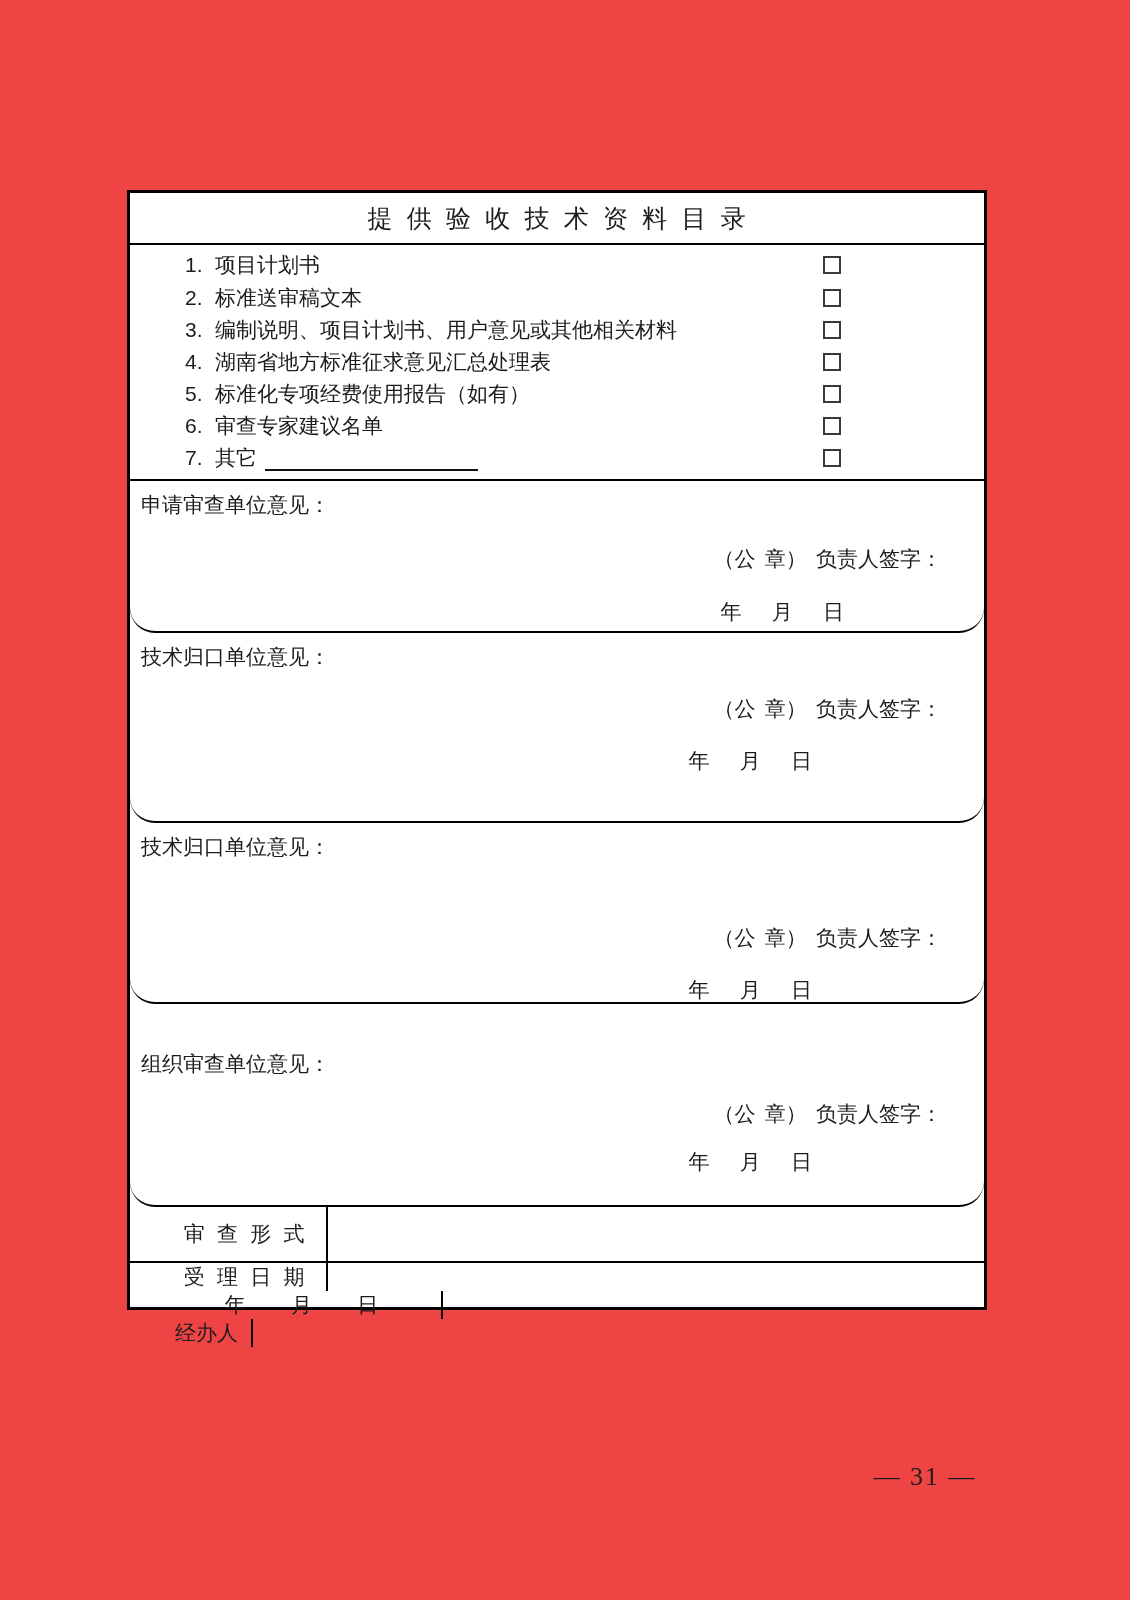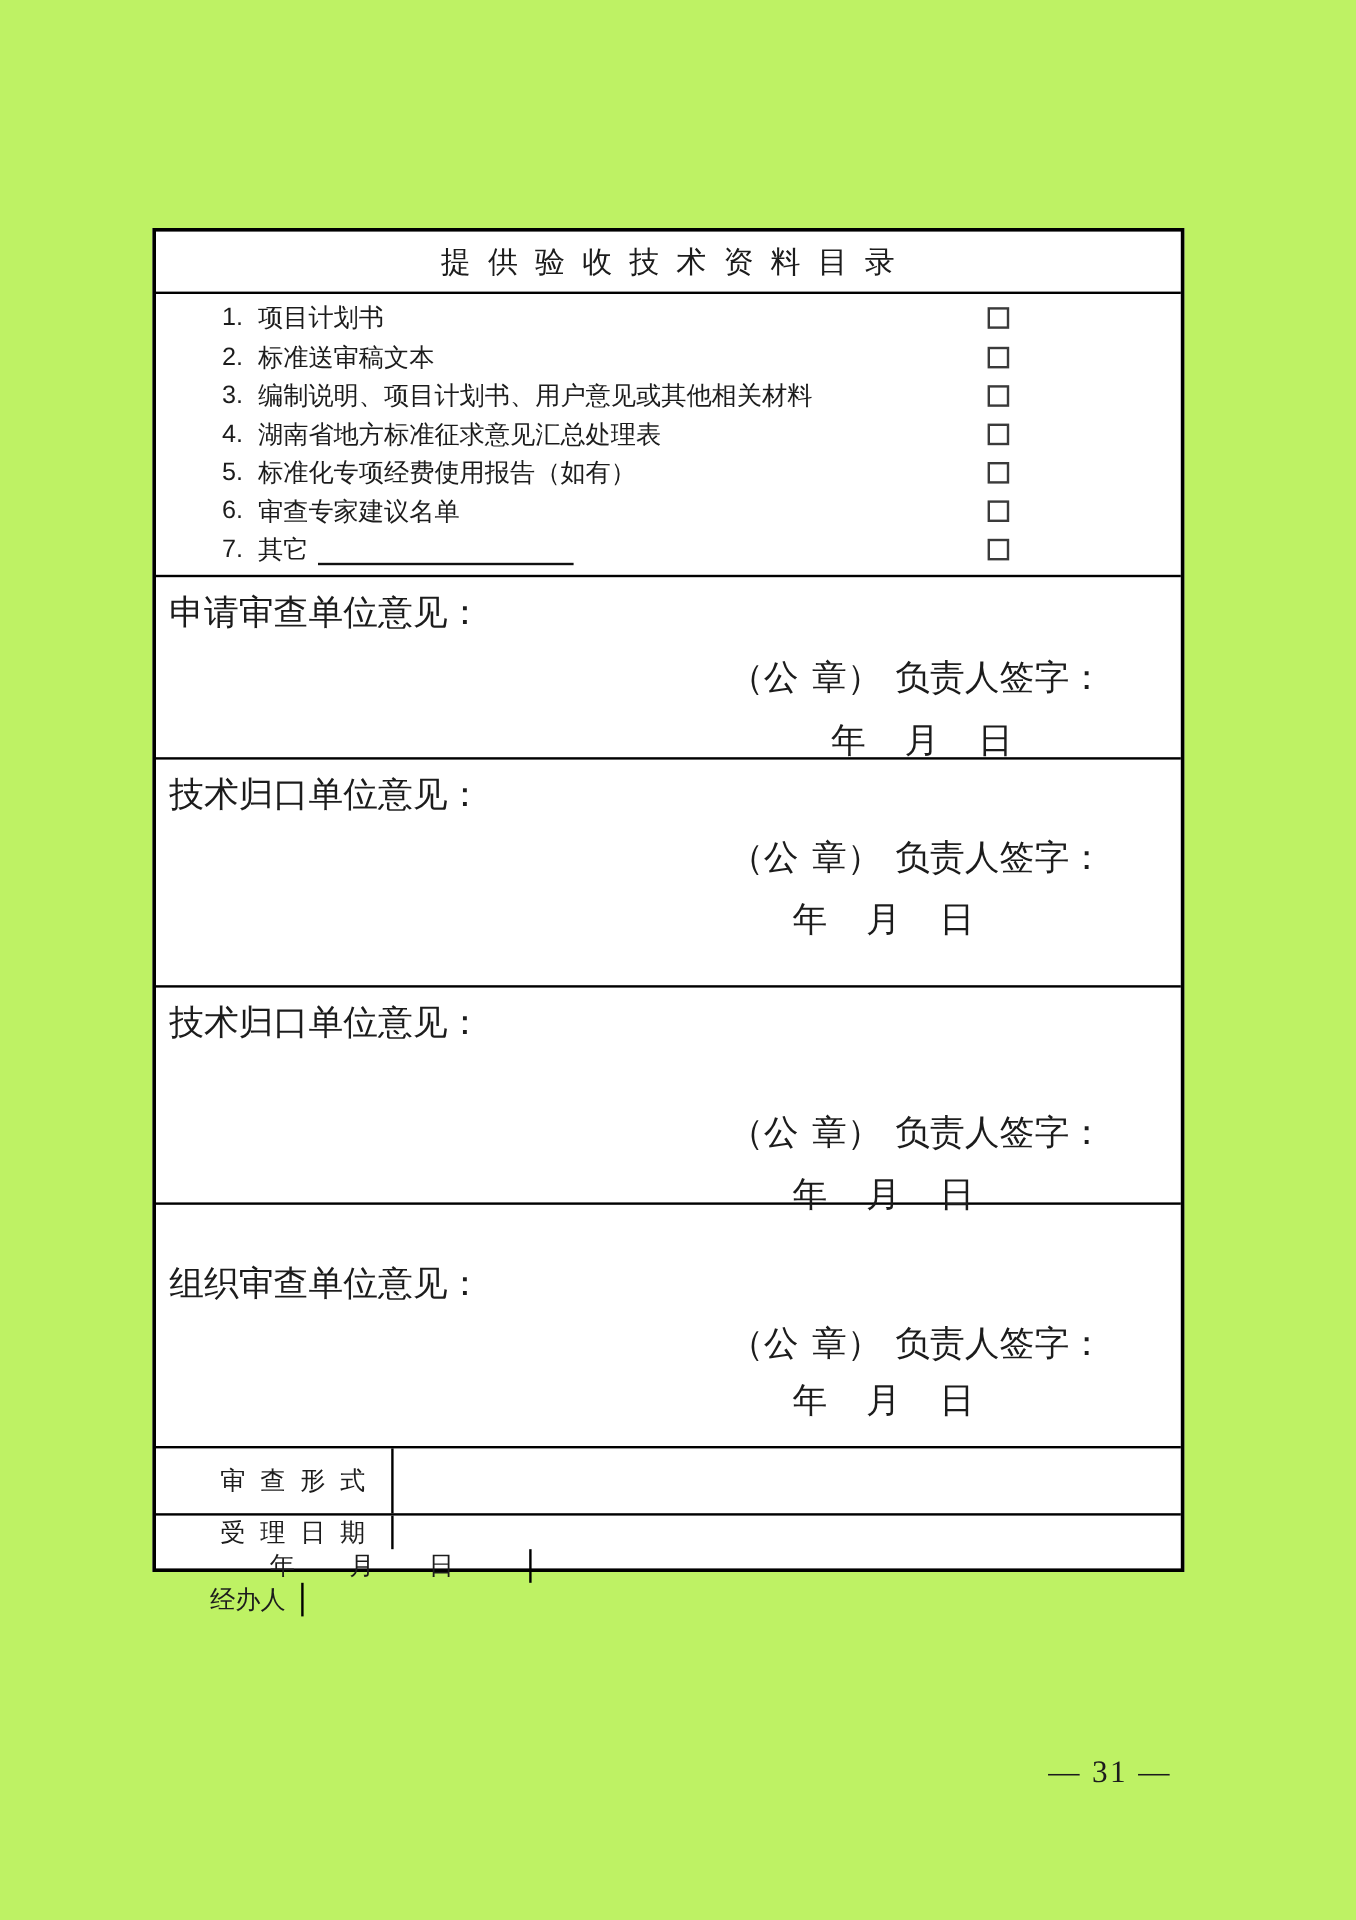--- a/index.html
+++ b/index.html
@@ -1,20 +1,20 @@
 <!DOCTYPE html>
 <html><head>
 <meta charset="utf-8">
 <style>
   html, body { margin: 0; padding: 0; background: #ffffff; }
   .page {
     position: relative;
     width: 1130px;
     height: 1600px;
-    background: #bef264;
+    background: #ef4444;
     font-family: "Liberation Serif", serif;
     color: #1c1c1c;
     overflow: hidden;
   }
   .form-table {
     position: absolute;
     left: 127px;
     top: 190px;
     width: 860px;
     height: 1120px;
@@ -68,24 +68,24 @@
   }
   .blank-line {
     display: inline-block;
     width: 213px;
     height: 24px;
     border-bottom: 2px solid #111;
     margin-left: 8px;
   }
 
   
-  .opinion { position: relative; font-size: 29px; }
+  .opinion { position: relative; font-size: 21px; border-radius: 25px; }
   .op-label { position: absolute; left: 11px; top: 10px; white-space: nowrap; }
   .op-write { position: absolute; left: 0; right: 0; top: 42px; bottom: 0; }
-  .op-seal { position: absolute; right: 64px; white-space: nowrap; word-spacing: 4px; }
+  .op-seal { position: absolute; right: 42px; white-space: nowrap; word-spacing: 4px; }
   .op-date { position: absolute; white-space: nowrap; word-spacing: 25px; }
 
   .sec-apply { height: 166px; }
   .sec-apply .op-seal { top: 64px; }
   .sec-apply .op-date { top: 117px; right: 140px; }
 
   .sec-technical { height: 207px; padding-left: 46px; }
   .sec-technical .op-seal { top: 62px; }
   .sec-technical .op-date { top: 114px; right: 172px; }
 

